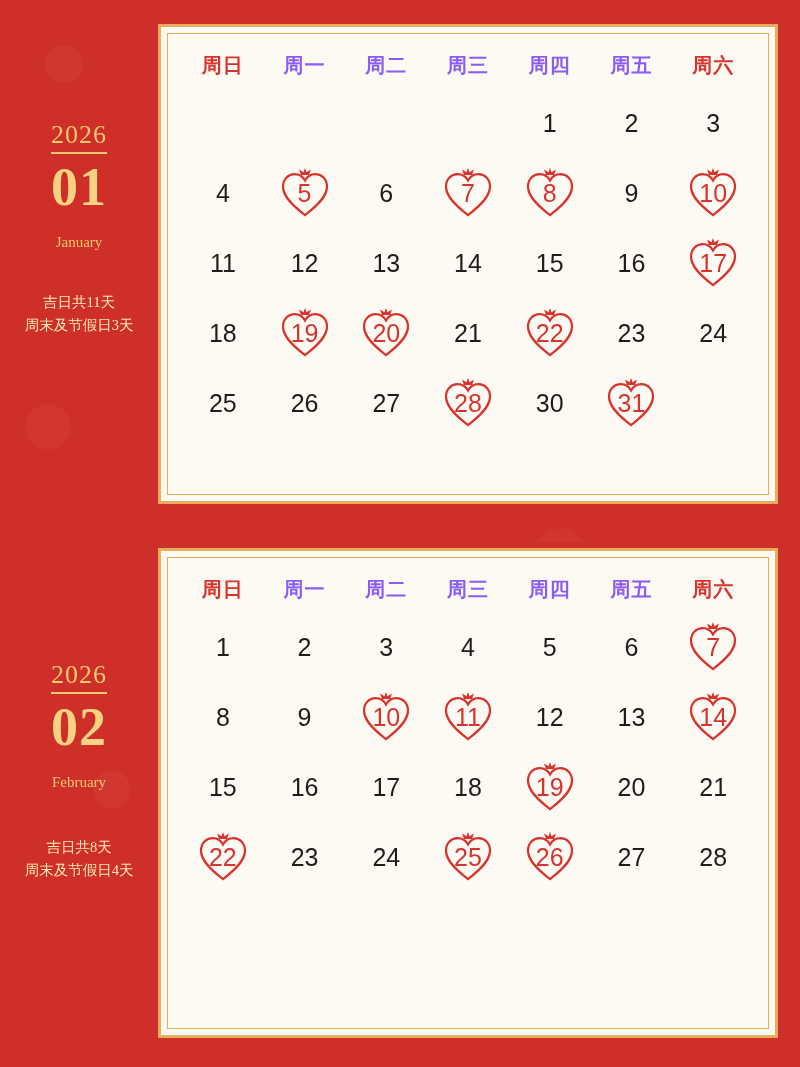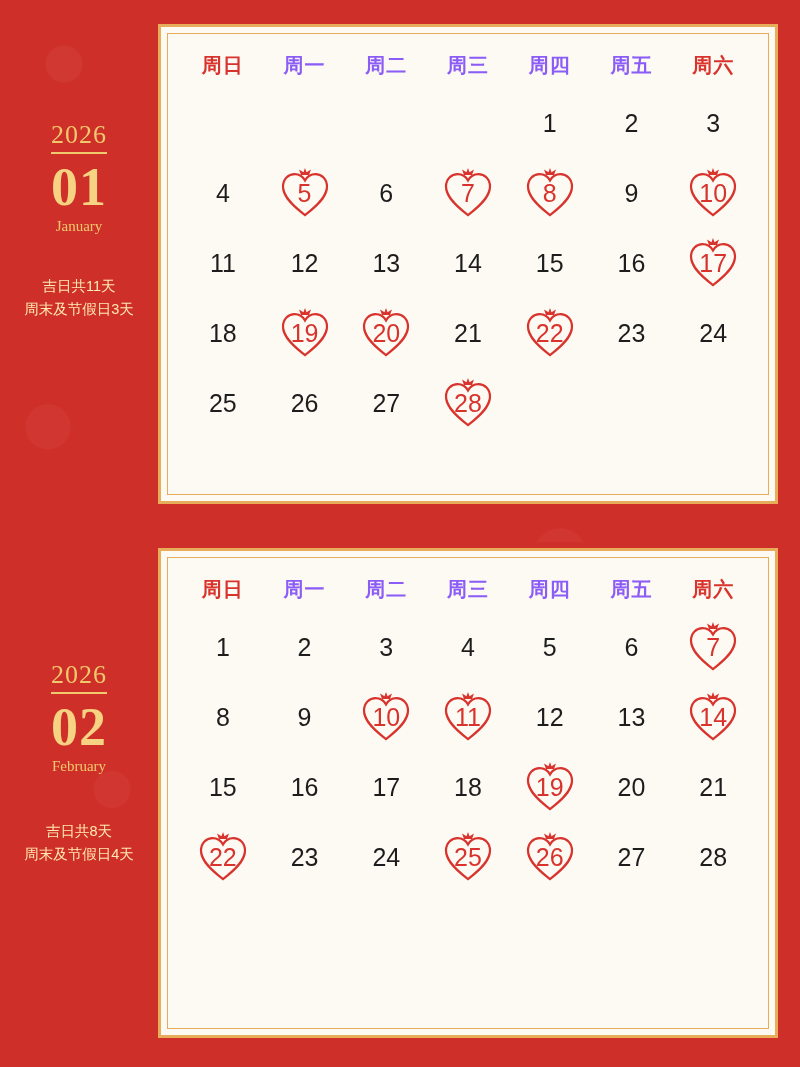--- a/index.html
+++ b/index.html
@@ -63,29 +63,30 @@
     color: #f5d383;
     font-family: "Liberation Serif", serif;
     border-top: 2px solid #f0c96d;
     padding-top: 6px;
     margin-top: 2px;
     letter-spacing: 1px;
   }
   .month-en {
     font-size: 15px;
     color: #f0c96d;
-    margin-top: 4px;
+    margin-top: 20px;
     font-family: "Liberation Serif", serif;
   }
   .month-notes {
     margin-top: 40px;
     text-align: center;
     color: #ffe9b0;
     font-size: 14.5px;
     line-height: 1.6;
+    font-family: Liberation Serif, serif;
   }
   #month-1 .month-notes { margin-top: 45px; }
 
   .calendar-card {
     flex: 1;
     margin-right: 22px;
     background: #fdfaf4;
     border: 3px solid #e7ad5a;
     box-shadow: 0 0 0 6px #cf2f29;
     position: relative;
@@ -301,20 +302,30 @@
             <div class="day-cell">
               <span class="day-num">27</span>
             </div>
             <div class="day-cell lucky">
               <svg class="heart" viewBox="0 0 52 52">
                 <path d="M26 47 C9 34 4 26 4 18.5 C4 11 9.5 6 15.5 6 C20 6 24 8.6 26 12.4 C28 8.6 32 6 36.5 6 C42.5 6 48 11 48 18.5 C48 26 43 34 26 47 Z" fill="none" stroke="#d8332c" stroke-width="2.2"></path>
                 <path d="M22 7 L20 1.5 L24.5 4.2 L26 0 L27.5 4.2 L32 1.5 L30 7 Z" fill="#d8332c"></path>
               </svg>
               <span class="day-num">28</span>
             </div>
+            <div class="day-cell">
+              <span class="day-num">30</span>
+            </div>
+            <div class="day-cell lucky">
+              <svg class="heart" viewBox="0 0 52 52">
+                <path d="M26 47 C9 34 4 26 4 18.5 C4 11 9.5 6 15.5 6 C20 6 24 8.6 26 12.4 C28 8.6 32 6 36.5 6 C42.5 6 48 11 48 18.5 C48 26 43 34 26 47 Z" fill="none" stroke="#d8332c" stroke-width="2.2"></path>
+                <path d="M22 7 L20 1.5 L24.5 4.2 L26 0 L27.5 4.2 L32 1.5 L30 7 Z" fill="#d8332c"></path>
+              </svg>
+              <span class="day-num">31</span>
+            </div>
           </div>
         </div>
     </div>
   </div>
 </div>
 
 <div class="month-block" id="month-1">
   <div class="month-side">
     <div class="year-label">2026</div>
     <div class="month-number">02</div>

